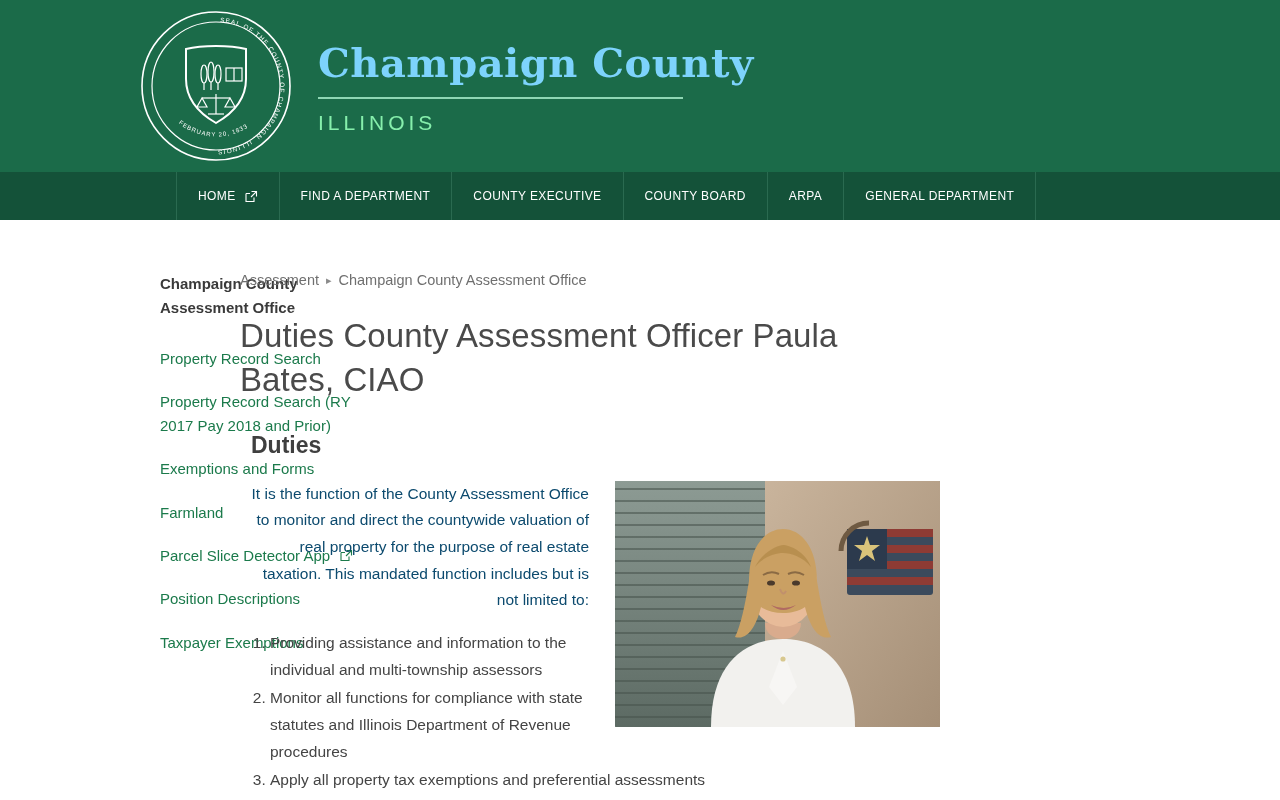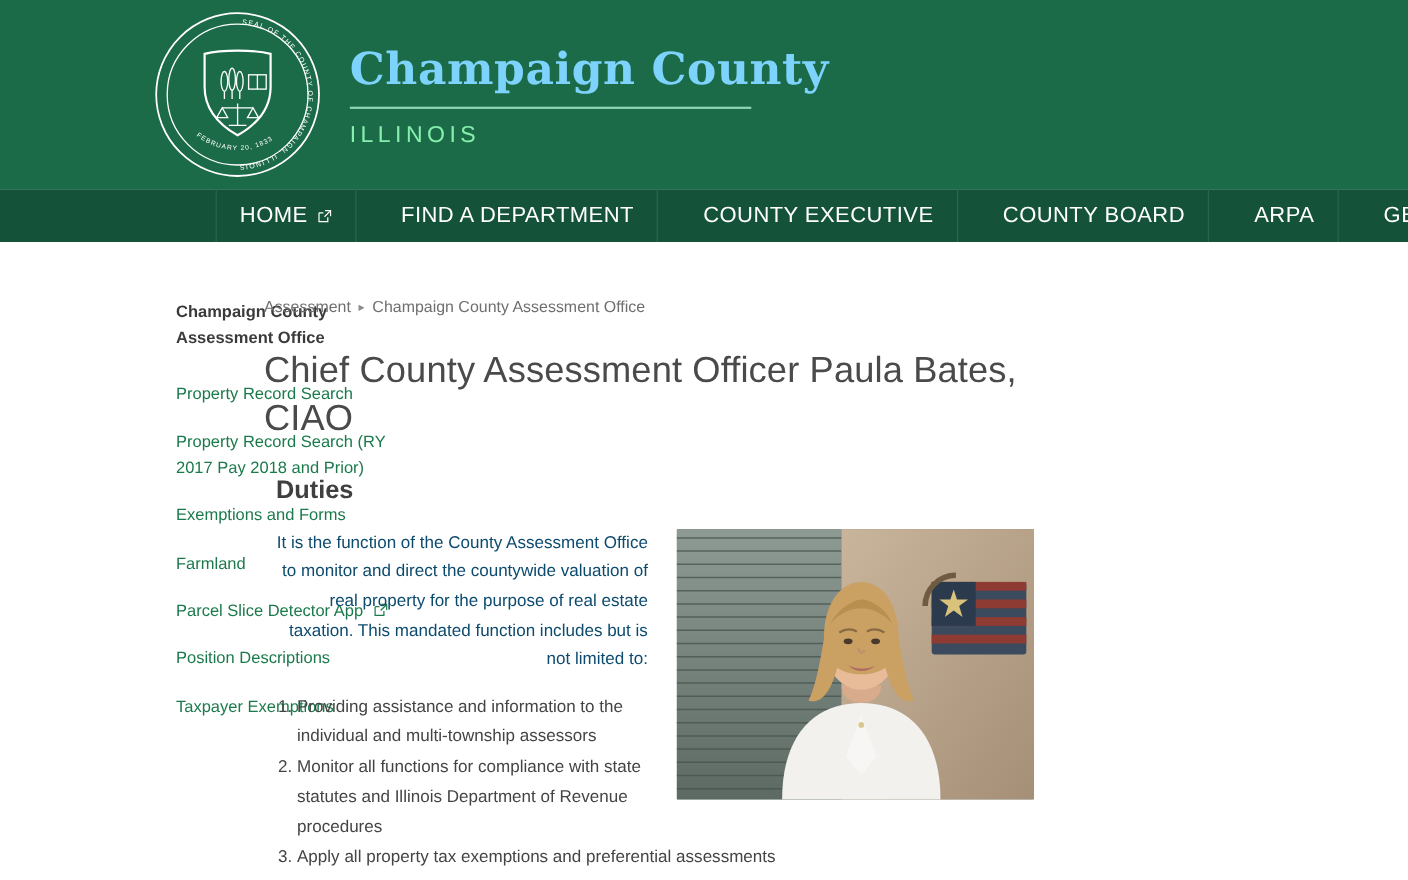--- a/index.html
+++ b/index.html
@@ -64,27 +64,26 @@
     display: flex;
     align-items: stretch;
     padding-left: 176px;
   }
   .nav-item {
     display: flex;
     align-items: center;
     gap: 9px;
     padding: 0 21px;
     color: #ffffff;
-    font-size: 20px;
+    font-size: 12px;
     letter-spacing: 0.4px;
     text-decoration: none;
     border-right: 1px solid #2a6a50;
     white-space: nowrap;
     cursor: pointer;
-    margin-left: 20px;
   }
   .nav-item:first-child { border-left: 1px solid #2a6a50; }
   .ext-icon { display: inline-block; width: 13px; height: 13px; position: relative; }
   .ext-icon svg { display:block; }
 
   
   .page-body {
     display: flex;
     padding-top: 52px;
   }
@@ -291,21 +290,21 @@
   </aside>
 
   <main class="content">
 
     <div class="breadcrumb">
       <a>Assessment</a>
       <span class="crumb-sep">▸</span>
       <span>Champaign County Assessment Office</span>
     </div>
 
-    <h1 class="page-title">Chief County Assessment Officer Paula Bates, CIAO</h1>
+    <h1 class="page-title">Duties County Assessment Officer Paula Bates, CIAO</h1>
 
     <h2 class="section-title">Duties</h2>
 
     <div class="duties-wrap">
       <div class="portrait">
         <svg width="325" height="246" viewBox="0 0 325 246" aria-hidden="true">
           <defs>
             <linearGradient id="blind" x1="0" y1="0" x2="0" y2="1">
               <stop offset="0" stop-color="#8d9b94"></stop>
               <stop offset="1" stop-color="#5c6a63"></stop>

